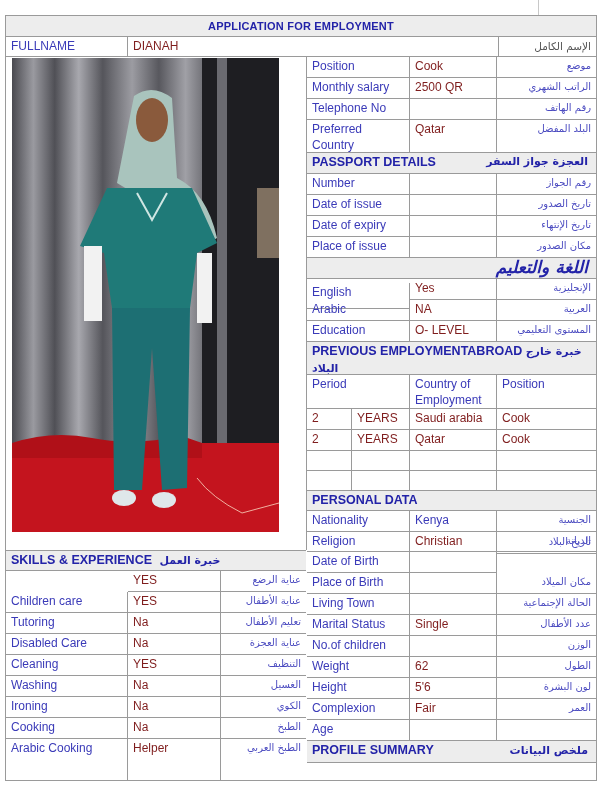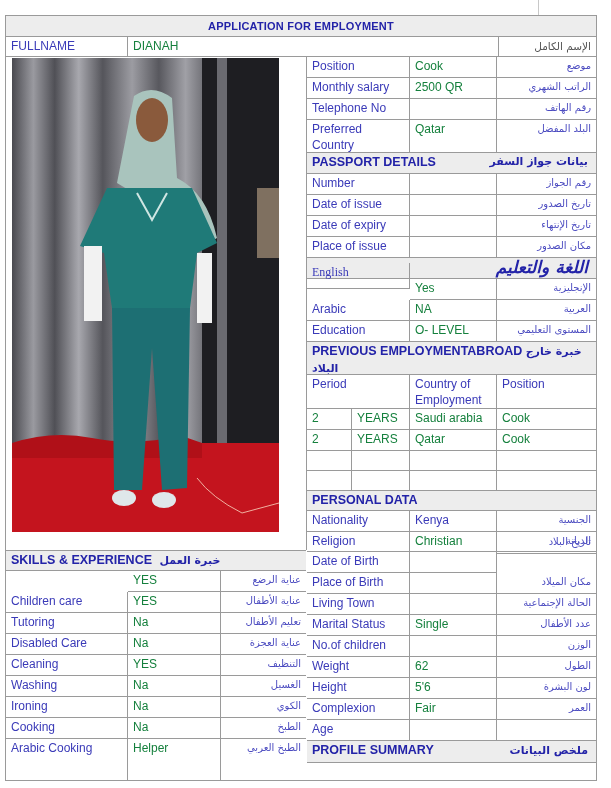--- a/index.html
+++ b/index.html
@@ -8,21 +8,21 @@
   .sheet { position:absolute; left:5px; top:15px; width:592px; height:766px; border:1px solid #9a9a9a; box-sizing:border-box; }
   .abs { position:absolute; box-sizing:border-box; }
   .title { left:0; top:0; width:590px; height:21px; background:#ededed; border-bottom:1px solid #9a9a9a; color:#2323a8; font-weight:bold; font-size:11px; text-align:center; line-height:21px; letter-spacing:0.2px; }
   .fullrow { left:0; top:21px; width:590px; height:20px; border-bottom:1px solid #9a9a9a; }
   .blue { color:#3a3ab8; }
   .ar { direction:rtl; text-align:right; color:#4b4bc0; font-family:"DejaVu Sans", sans-serif; font-size:10px; }
   .cell { position:absolute; box-sizing:border-box; padding:1px 5px; line-height:16px; overflow:hidden; }
   .bR { border-right:1px solid #9a9a9a; }
   .bB { border-bottom:1px solid #9a9a9a; }
   .hdr { background:#ededed; color:#2323a8; font-weight:bold; font-size:12.5px; }
-  .val { color:#15803d; }
+  .val { color:#7f1d1d; }
   .photo { left:6px; top:42px; width:267px; height:474px; overflow:hidden; background:#5a5a5e; }
   .ar-grey { direction:rtl; text-align:right; color:#555; font-family:"DejaVu Sans", sans-serif; font-size:10.5px; }
 </style>
 </head>
 <body>
 
 <div class="topline"></div>
 
 <div class="sheet">
 
@@ -85,21 +85,21 @@
     <div class="cell bR bB blue" style="left:0;top:42px;width:103px;height:21px;">Telephone No</div>
     <div class="cell bR bB val" style="left:103px;top:42px;width:87px;height:21px;"></div>
     <div class="cell bB ar" style="left:190px;top:42px;width:99px;height:21px;">رقم الهاتف</div>
 
     <div class="cell bR bB blue" style="left:0;top:63px;width:103px;height:33px;">Preferred Country</div>
     <div class="cell bR bB val" style="left:103px;top:63px;width:87px;height:33px;">Qatar</div>
     <div class="cell bB ar" style="left:190px;top:63px;width:99px;height:33px;">البلد المفضل</div>
 
     <div class="cell bB hdr" style="left:0;top:96px;width:289px;height:21px;">
       <span>PASSPORT DETAILS</span>
-      <span style="position:absolute;right:8px;top:1px;direction:rtl;font-family:'DejaVu Sans',sans-serif;font-size:11px;">بيانات جواز السفر</span>
+      <span style="position:absolute;right:8px;top:1px;direction:rtl;font-family:'DejaVu Sans',sans-serif;font-size:11px;">العجزة جواز السفر</span>
     </div>
 
     <div class="cell bR bB blue" style="left:0;top:117px;width:103px;height:21px;">Number</div>
     <div class="cell bR bB val" style="left:103px;top:117px;width:87px;height:21px;"></div>
     <div class="cell bB ar" style="left:190px;top:117px;width:99px;height:21px;">رقم الجواز</div>
 
     <div class="cell bR bB blue" style="left:0;top:138px;width:103px;height:21px;">Date of issue</div>
     <div class="cell bR bB val" style="left:103px;top:138px;width:87px;height:21px;"></div>
     <div class="cell bB ar" style="left:190px;top:138px;width:99px;height:21px;">تاريخ الصدور</div>
 
@@ -108,21 +108,21 @@
     <div class="cell bB ar" style="left:190px;top:159px;width:99px;height:21px;">تاريخ الإنتهاء</div>
 
     <div class="cell bR bB blue" style="left:0;top:180px;width:103px;height:21px;">Place of issue</div>
     <div class="cell bR bB val" style="left:103px;top:180px;width:87px;height:21px;"></div>
     <div class="cell bB ar" style="left:190px;top:180px;width:99px;height:21px;">مكان الصدور</div>
 
     <div class="cell bB hdr" style="left:0;top:201px;width:289px;height:21px;">
       <span style="position:absolute;right:8px;top:1px;direction:rtl;font-family:'DejaVu Sans',sans-serif;font-size:17px;font-style:italic;">اللغة والتعليم</span>
     </div>
 
-    <div class="cell bR bB blue" style="left:0;top:206px;width:103px;height:26px;font-family:Liberation Serif, serif;">English</div>
+    <div class="cell bR bB blue" style="left:0;top:226px;width:103px;height:26px;">English</div>
     <div class="cell bR bB val" style="left:103px;top:222px;width:87px;height:21px;">Yes</div>
     <div class="cell bB ar" style="left:190px;top:222px;width:99px;height:21px;">الإنجليزية</div>
 
     <div class="cell bR bB blue" style="left:0;top:243px;width:103px;height:21px;">Arabic</div>
     <div class="cell bR bB val" style="left:103px;top:243px;width:87px;height:21px;">NA</div>
     <div class="cell bB ar" style="left:190px;top:243px;width:99px;height:21px;">العربية</div>
 
     <div class="cell bR bB blue" style="left:0;top:264px;width:103px;height:21px;">Education</div>
     <div class="cell bR bB val" style="left:103px;top:264px;width:87px;height:21px;">O- LEVEL</div>
     <div class="cell bB ar" style="left:190px;top:264px;width:99px;height:21px;">المستوى التعليمي</div>

